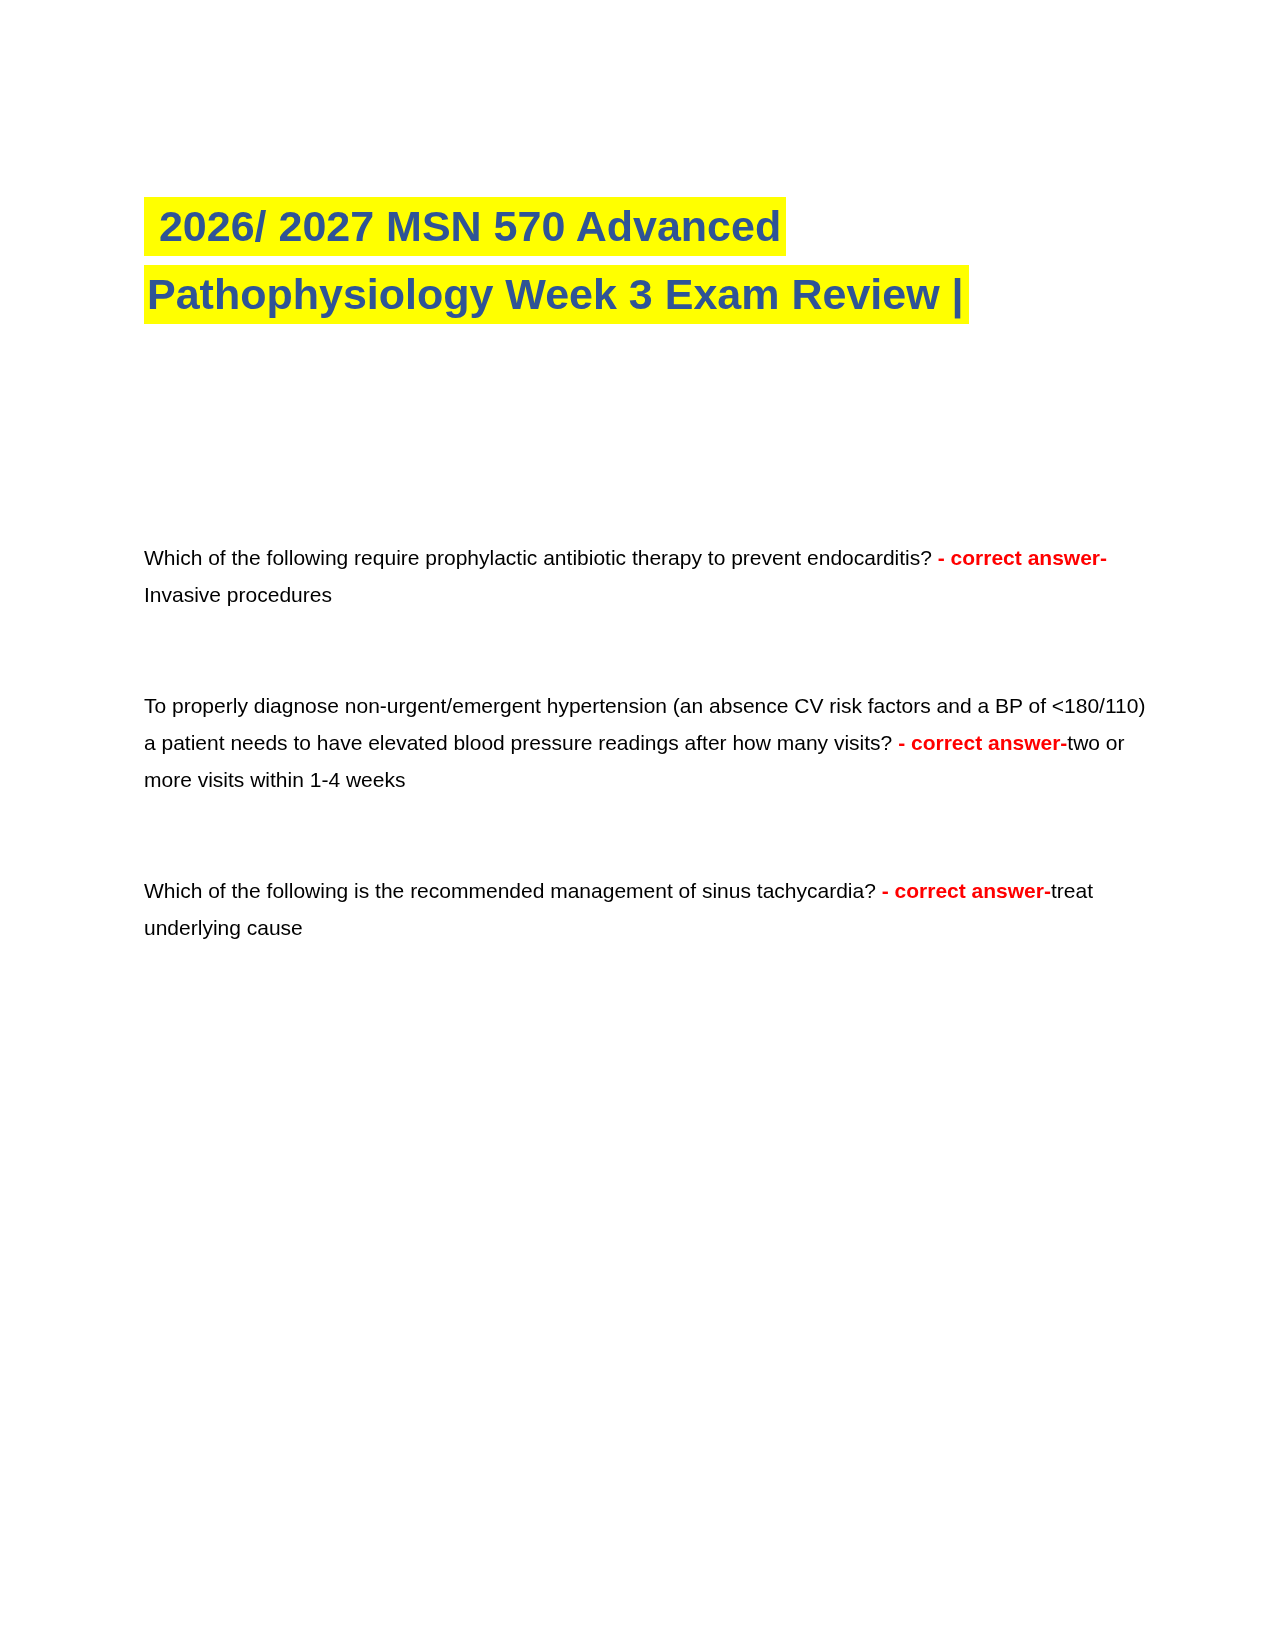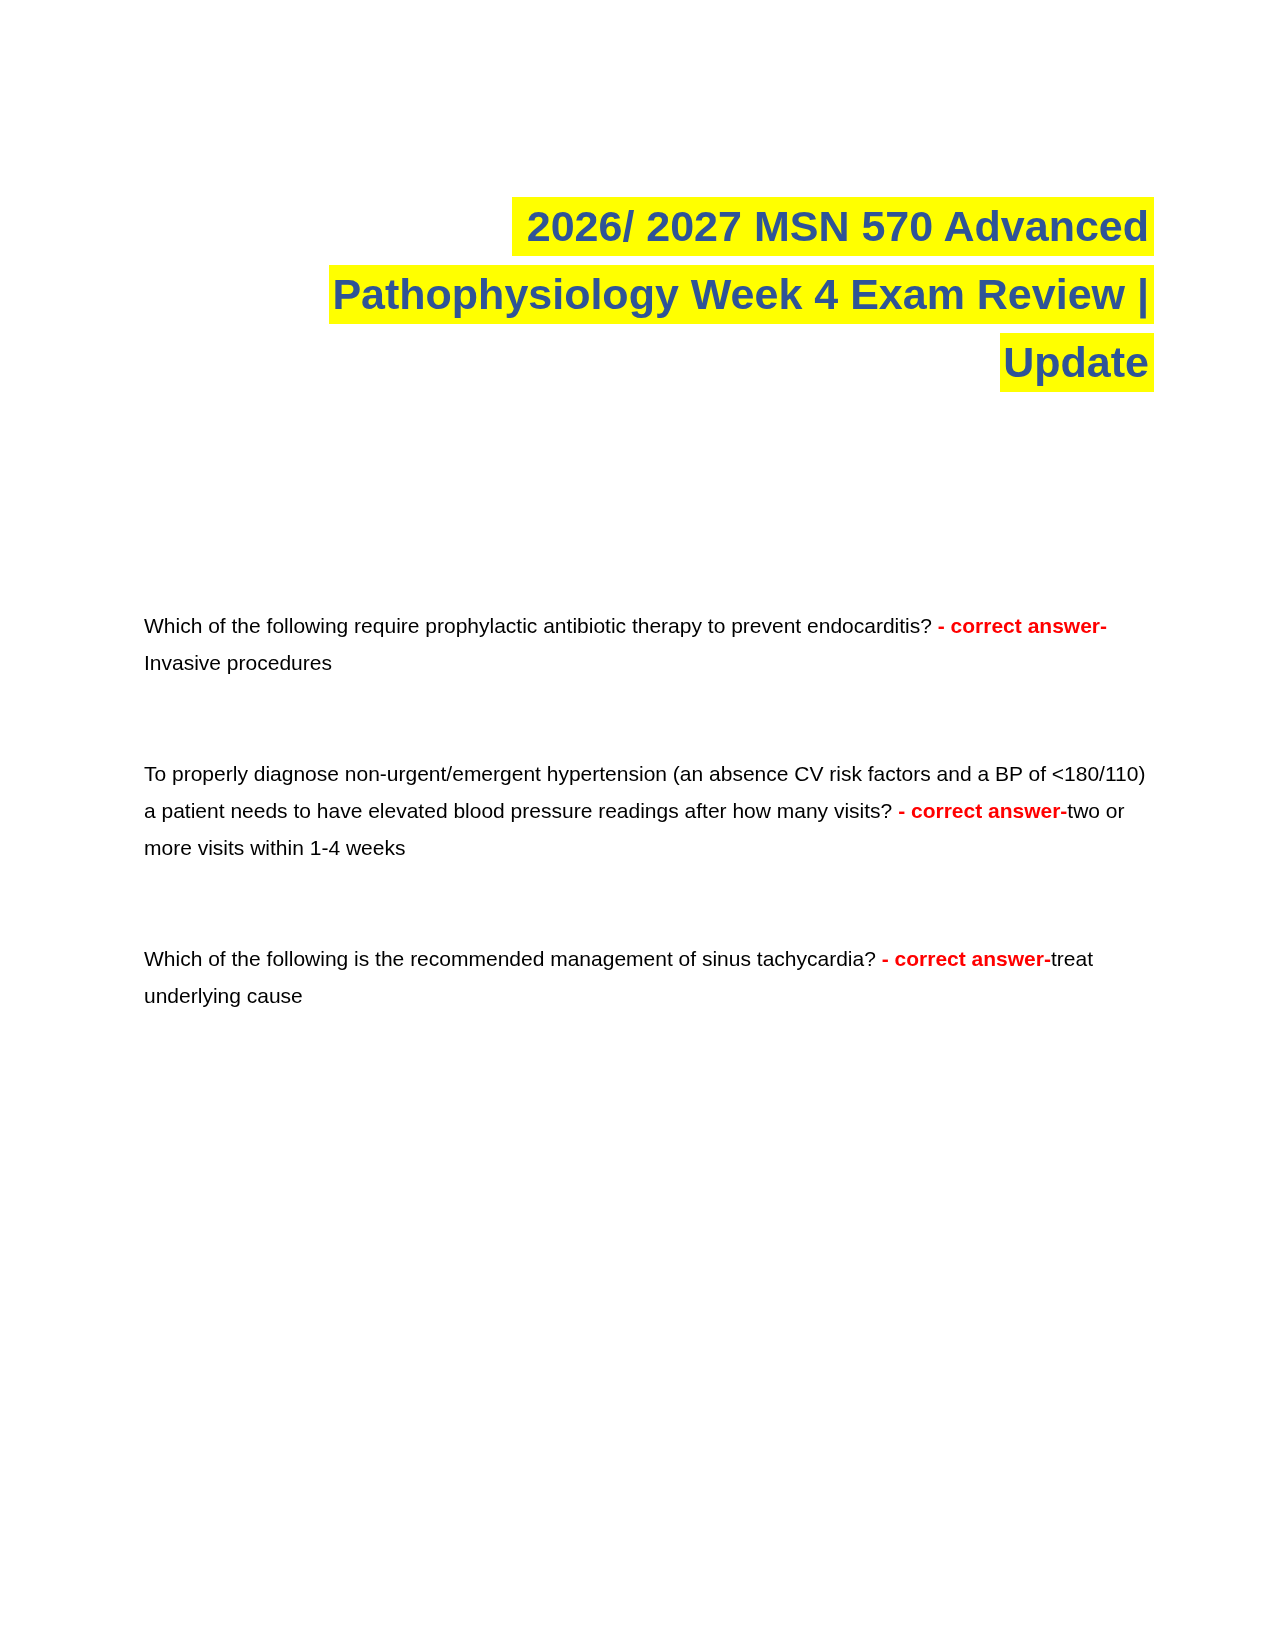--- a/index.html
+++ b/index.html
@@ -19,21 +19,20 @@
     padding-left: 144px;
     padding-right: 121px; 
   }
   
   .doc-title {
     margin: 0;
     padding-top: 192px;
     font-size: 43px;
     font-weight: bold;
     color: var(--title-blue, #2F5496);
-    text-align: right;
   }
   .t-line {
     line-height: 68px;
     white-space: nowrap;
   }
   .t-line .hl {
     background: var(--highlight-yellow, #FFFF00);
     padding: 5px 5px 6px 3px;
     white-space: pre-wrap;
   }
@@ -57,22 +56,21 @@
   }
 </style>
 </head>
 <body>
 
 <div class="page">
   <div class="content">
 
     <h1 class="doc-title">
       <div class="t-line"><span class="hl"> 2026/ 2027 MSN 570 Advanced</span></div>
-      <div class="t-line"><span class="hl">Pathophysiology Week 4 Exam Review |</span></div>
-      <div class="t-line"><span class="hl">Update</span></div>
+      <div class="t-line"><span class="hl">Pathophysiology Week 3 Exam Review |</span></div>
     </h1>
 
     <div class="qa-list">
 
       <p class="qa"><span class="q">Which of the following require prophylactic antibiotic therapy to prevent endocarditis? </span><span class="marker">- correct answer-</span><span class="a">Invasive procedures</span></p>
 
 
       <p class="qa"><span class="q">To properly diagnose non-urgent/emergent hypertension (an absence CV risk factors and a BP of &lt;180/110) a patient needs to have elevated blood pressure readings after how many visits? </span><span class="marker">- correct answer-</span><span class="a">two or more visits within 1-4 weeks</span></p>
 
 

